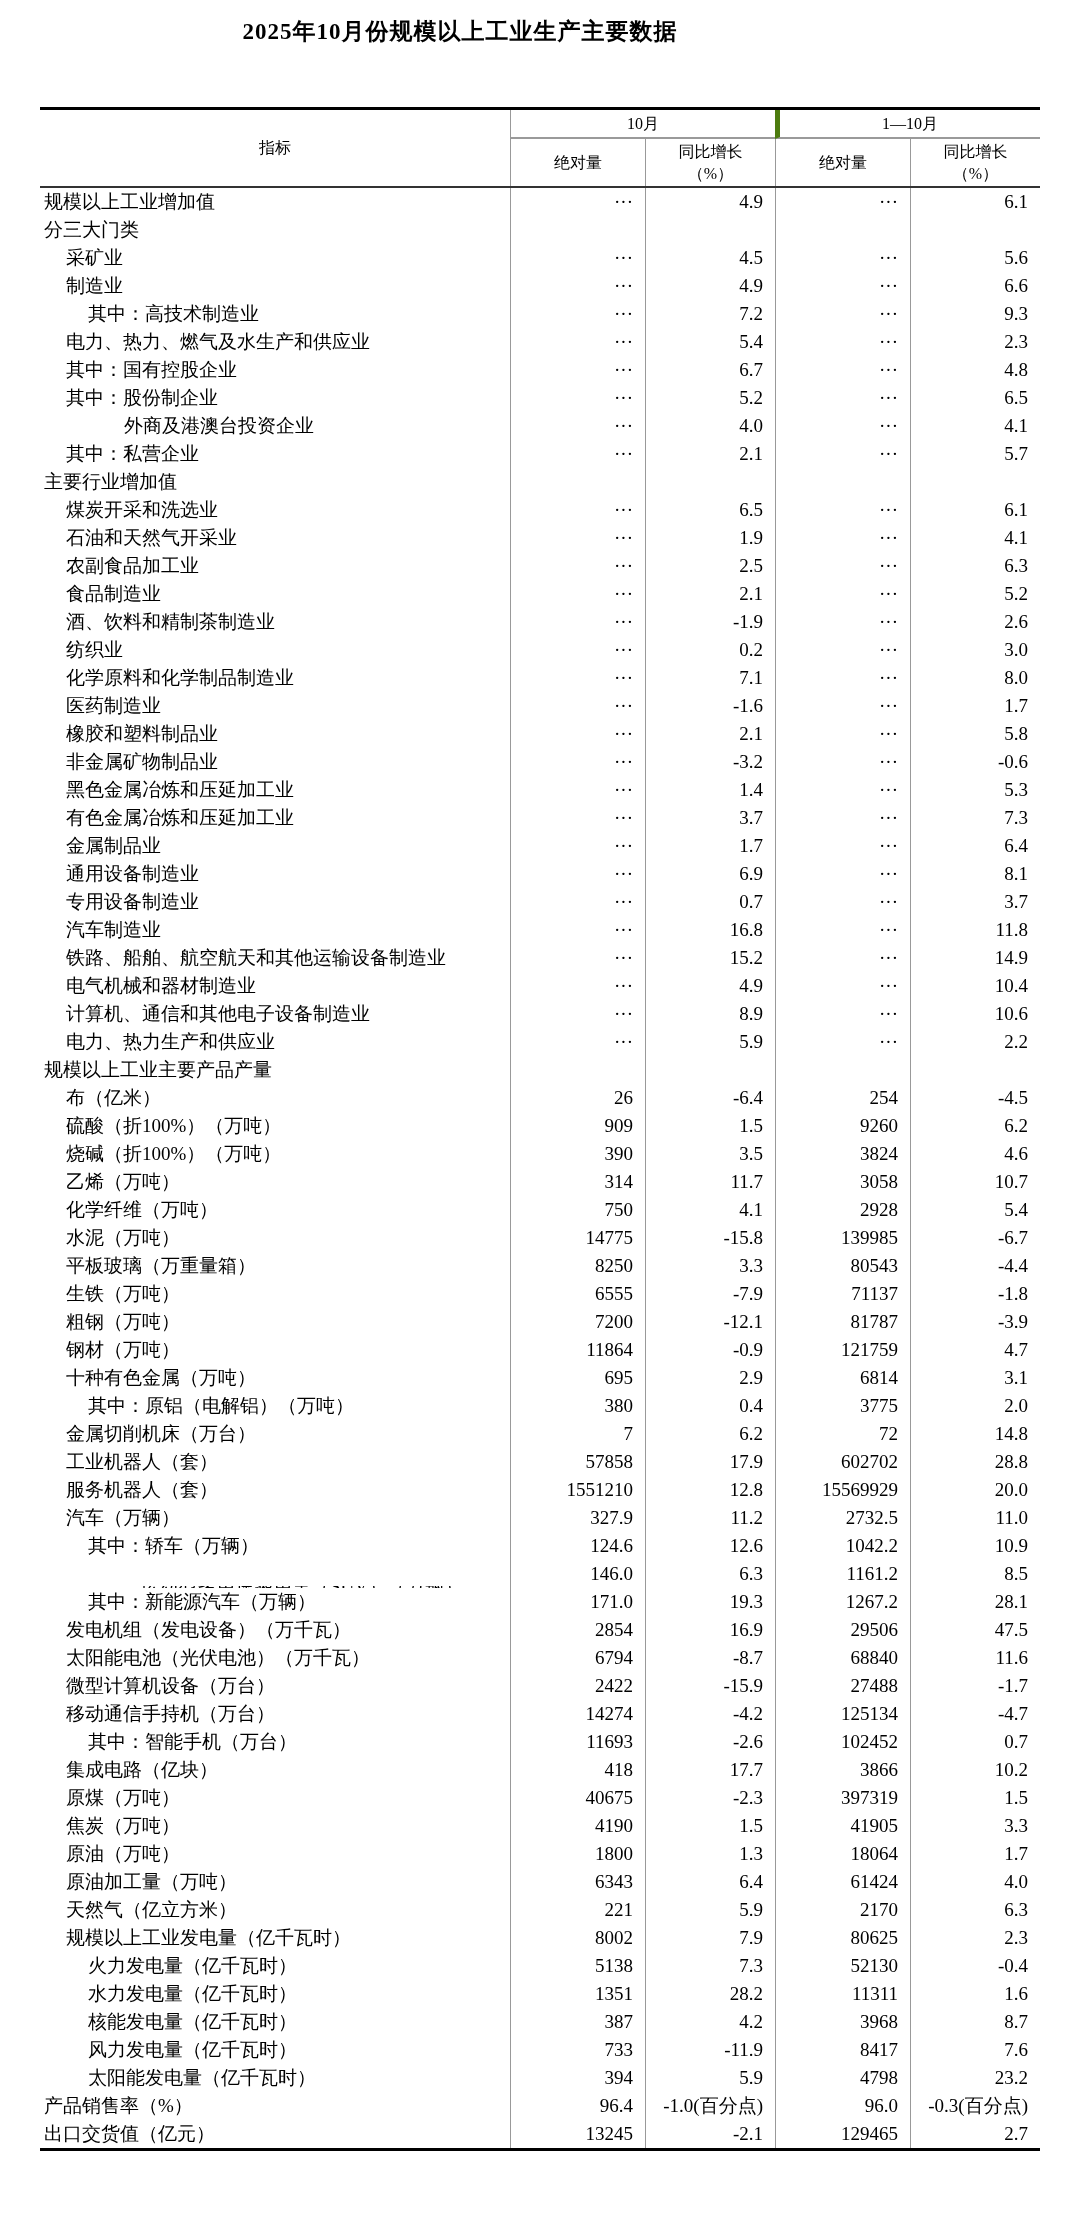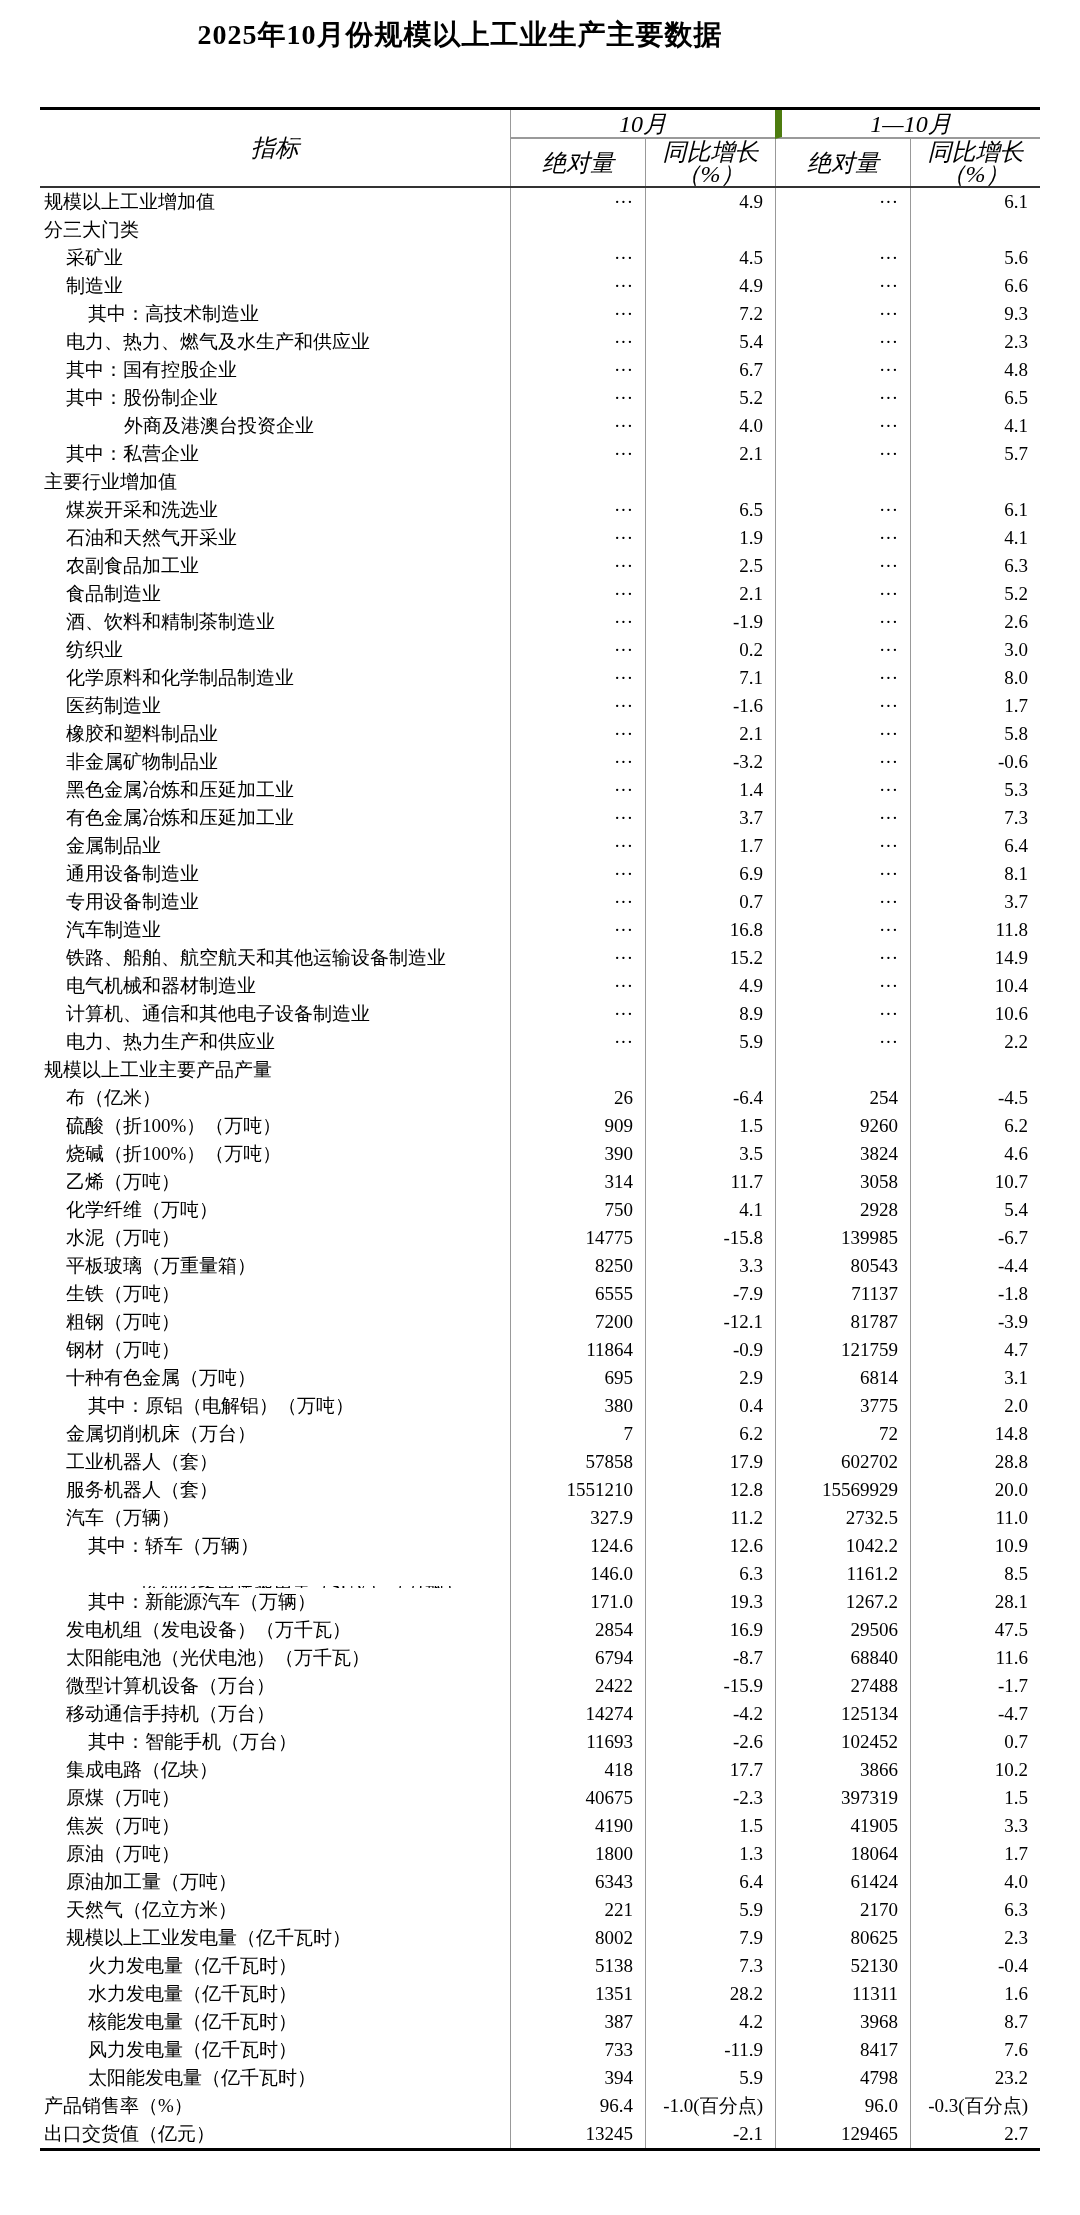--- a/index.html
+++ b/index.html
@@ -3,40 +3,40 @@
 <meta charset="utf-8">
 <style>
   html,body{margin:0;padding:0;}
   body{
     width:1080px;height:2215px;background:#ffffff;color:#000;
     font-family:"Liberation Serif","DejaVu Serif",serif;
     position:relative;overflow:hidden;
   }
   .title{
     position:absolute;top:16px;left:0;width:920px;
-    text-align:center;font-size:28px;font-weight:bold;letter-spacing:1px;
+    text-align:center;font-size:23px;font-weight:bold;letter-spacing:1px;
   }
   .table{
     position:absolute;left:40px;top:107px;width:1000px;
     border-top:3px solid #000;border-bottom:3px solid #000;
     box-sizing:content-box;
   }
   .hgrid{
     display:grid;
     grid-template-columns:470px 135px 130px 135px 130px;
     grid-template-rows:29px 47px;
     border-bottom:2px solid #333;
   }
   .hcell{
     display:flex;align-items:center;justify-content:center;
-    font-size:24px;box-sizing:border-box;line-height:22px;font-style:italic;
+    font-size:16px;box-sizing:border-box;line-height:22px;
   }
   .h-indicator{grid-row:1/3;grid-column:1;}
   .h-g1{grid-column:2/4;grid-row:1;border-left:1px solid #999;border-bottom:2px solid #9a9a9a;}
-  .h-g2{grid-column:4/6;grid-row:1;border-left:7px solid #4d7c0f;border-bottom:2px solid #9a9a9a;}
+  .h-g2{grid-column:4/6;grid-row:1;border-left:5px solid #4d7c0f;border-bottom:2px solid #9a9a9a;}
   .h-sub{grid-row:2;border-left:1px solid #999;flex-direction:column;text-align:center;}
   .c2{grid-column:2;} .c3{grid-column:3;} .c4{grid-column:4;} .c5{grid-column:5;}
   .row{
     display:grid;
     grid-template-columns:470px 135px 130px 135px 130px;
     height:28px;
   }
   .cell{box-sizing:border-box;display:flex;align-items:center;font-size:19px;}
   .label{white-space:nowrap;overflow:hidden;}
   .val{

